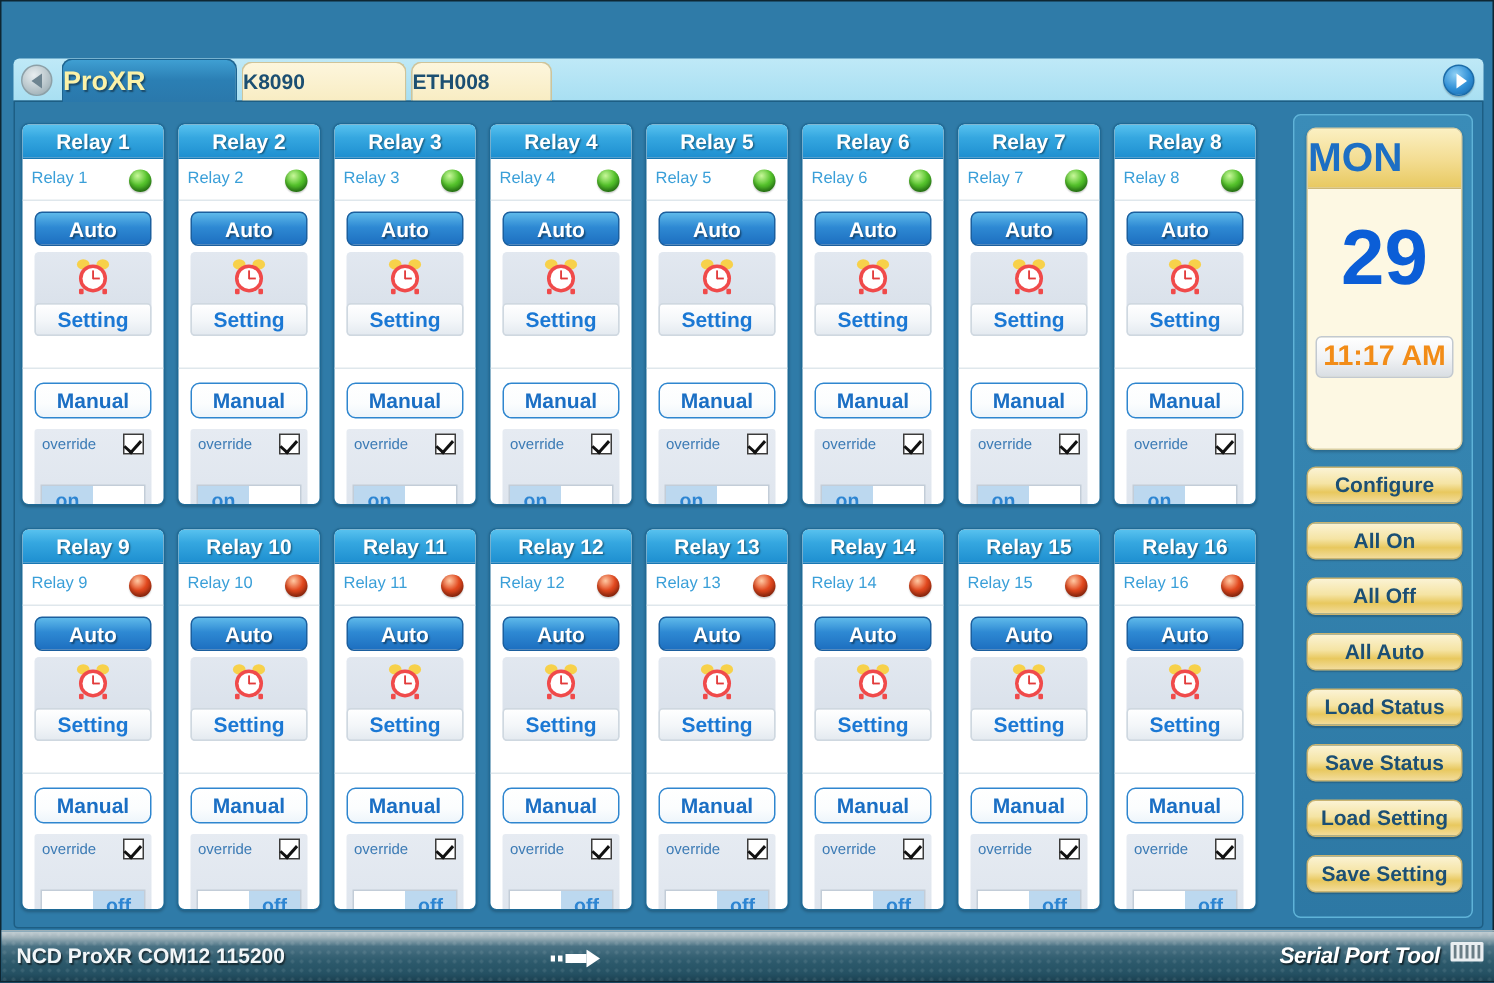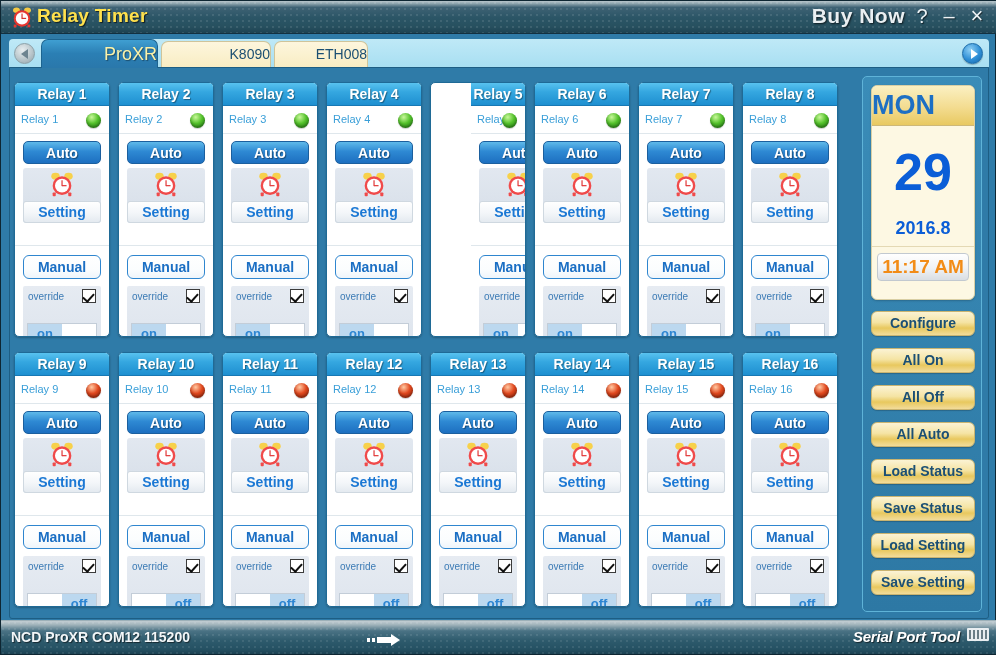--- a/index.html
+++ b/index.html
@@ -101,22 +101,22 @@
   }
   .scroll-right:after{
     content:""; position:absolute; left:8px; top:5px;
     border-top:5px solid transparent; border-bottom:5px solid transparent;
     border-left:7px solid #ffffff;
   }
   .tab {
     position: absolute; top: 2px;
     height: 27px;
     border-radius: 7px 7px 0 0;
-    font-size: 14px; font-weight: normal;
-    text-align: right;
+    font-size: 14px; font-weight: bold;
+    text-align: left;
     cursor: pointer;
     line-height: 25px;
   }
   .tab.active {
     left: 32px; width: 117px; top: 0px; height: 29px;
     background: linear-gradient(180deg,#3f9fd2 0%, #2b7fb4 48%, #2a78ab 100%);
     color: #fbf2a8;
     font-size: 18px;
     line-height: 28px;
     text-shadow: 1px 1px 1px rgba(0,0,0,.4);
@@ -411,39 +411,20 @@
     position:absolute; left:2px; top:2px; right:2px; bottom:2px;
     background-image: linear-gradient(90deg,#6a7d86 0 2px, transparent 2px 4px);
     background-size: 4px 100%;
   }
 </style>
 </head>
 <body>
 
 <div id="app">
 
-  <div class="titlebar">
-    <span class="title-clock">
-      <svg viewBox="0 0 32 32" width="22" height="22">
-        <ellipse cx="8" cy="6" rx="5" ry="4" fill="#f5c945"></ellipse>
-        <ellipse cx="24" cy="6" rx="5" ry="4" fill="#f5c945"></ellipse>
-        <circle cx="16" cy="18" r="12" fill="#e8352e"></circle>
-        <circle cx="16" cy="18" r="9" fill="#fdfdfd"></circle>
-        <rect x="15.2" y="11" width="1.7" height="8" fill="#d8312b"></rect>
-        <rect x="16" y="17.2" width="6" height="1.7" fill="#d8312b"></rect>
-        <rect x="4" y="27" width="4" height="4" fill="#e8352e"></rect>
-        <rect x="24" y="27" width="4" height="4" fill="#e8352e"></rect>
-      </svg>
-    </span>
-    <div class="title-text">Relay Timer</div>
-    <div class="buy-now">Buy Now</div>
-    <div class="tb-btn tb-help">?</div>
-    <div class="tb-btn tb-min">–</div>
-    <div class="tb-btn tb-close">×</div>
-  </div>
 
   <div class="tabstrip">
     <div class="scroll-left"></div>
     <div class="tab active">ProXR</div>
     <div class="tab t2">K8090</div>
     <div class="tab t3">ETH008</div>
     <div class="scroll-right"></div>
   </div>
 
   <div class="main">
@@ -586,21 +567,21 @@
           <span class="ov-label">override</span>
           <span class="ov-check"></span>
         </div>
         <div class="toggle">
                   <div class="tg-half filled">on</div>
          <div class="tg-half empty"></div>
                 </div>
       </div>
     </div>
           </div>
-          <div class="panel" style="left: 416px; padding-left: 40px;">
+          <div class="panel" style="left: 416px;">
     <div class="panel-head">Relay 5</div>
     <div class="panel-sub">
       <span class="nm">Relay 5</span>
       <span class="led on"></span>
     </div>
     <div class="section sec-auto">
       <button class="btn-blue">Auto</button>
       <div class="setting-box">
         <span class="clock-ico"><svg viewBox="0 0 32 32" width="26" height="26">
     <ellipse cx="8" cy="6.5" rx="5.2" ry="4.2" fill="#f7d14a"></ellipse>
@@ -1027,21 +1008,20 @@
       </div>
     </div>
           </div>
         </div>
     </div>
 
     <div class="sidebar">
       <div class="calendar">
         <div class="cal-head">MON</div>
         <div class="cal-day">29</div>
-        <div class="cal-year">2016.8</div>
         <div class="cal-time">11:17 AM</div>
       </div>
       <div class="side-btns">
           <button class="btn-gold">Configure</button>
           <button class="btn-gold">All On</button>
           <button class="btn-gold">All Off</button>
           <button class="btn-gold">All Auto</button>
           <button class="btn-gold">Load Status</button>
           <button class="btn-gold">Save Status</button>
           <button class="btn-gold">Load Setting</button>

